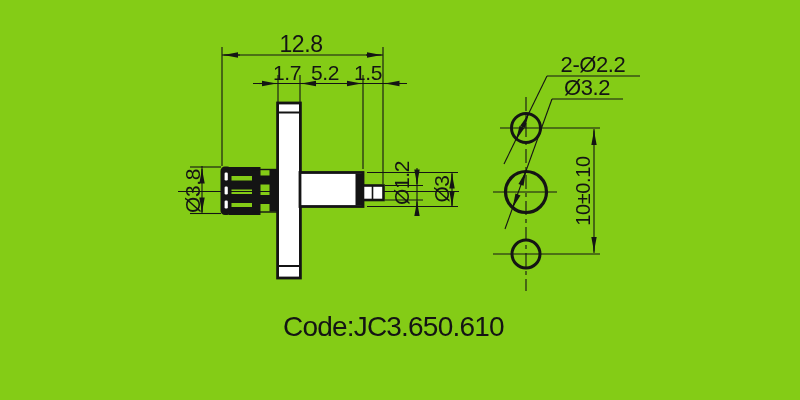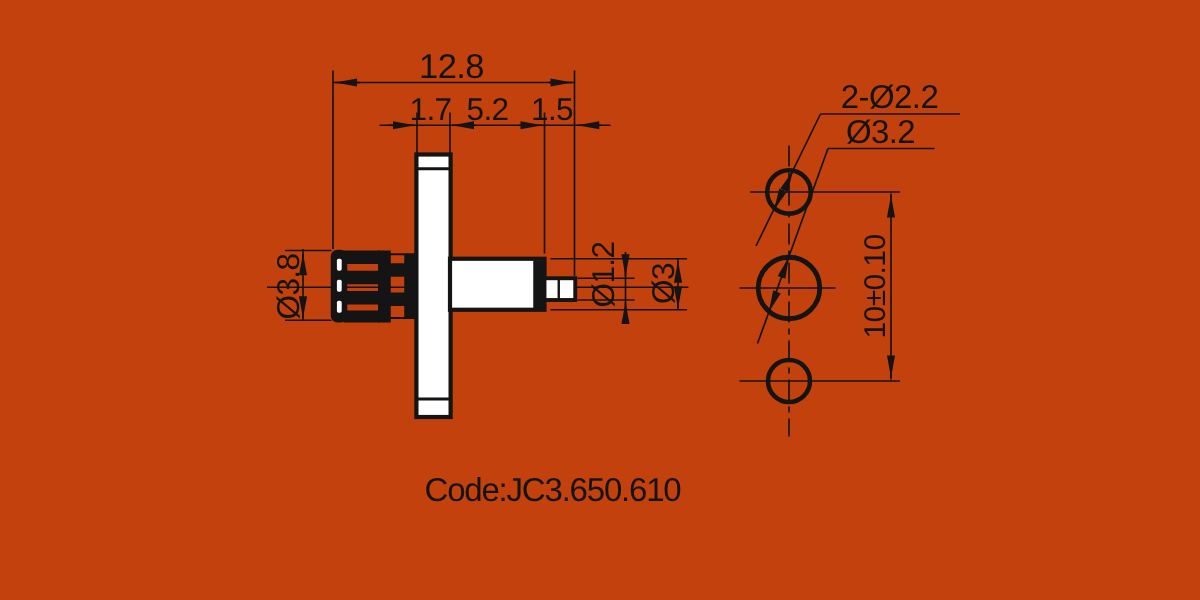--- a/index.html
+++ b/index.html
@@ -1,25 +1,25 @@
 <!DOCTYPE html>
 <html><head>
 <meta charset="utf-8">
 <style>
   html,body{margin:0;padding:0;background:#fff;}
-  .canvas{position:relative;width:800px;height:400px;background:#c2410c;overflow:hidden;
+  .canvas{position:relative;width:800px;height:400px;background:#84cc16;overflow:hidden;
           font-family:"Liberation Sans",sans-serif;}
   svg{position:absolute;left:0;top:0;}
   svg text{font-family:"Liberation Sans",sans-serif;fill:#141414;}
   .dimtxt{font-size:21px;letter-spacing:-0.4px;}
   .dimtxt-big{font-size:23px;letter-spacing:-0.4px;}
   .dimtxt-lead{font-size:22px;letter-spacing:-0.4px;}
   .dimtxt-rot{font-size:20px;letter-spacing:-0.4px;}
   .titleblock{position:absolute;left:283px;top:314px;color:#141414;
-              font-size:22px;line-height:26px;letter-spacing:-0.8px;}
+              font-size:28px;line-height:26px;letter-spacing:-0.8px;}
   .titleblock .line{white-space:pre;}
 </style>
 </head>
 <body>
 
 <div class="canvas">
   <svg width="800" height="400" viewBox="0 0 800 400">
     <defs>
       <marker id="arr" markerWidth="16" markerHeight="8" refX="15" refY="4" orient="auto" markerUnits="userSpaceOnUse">
         <path d="M0.5,1.3 L15,4 L0.5,6.7 Z" fill="#141414"></path>

